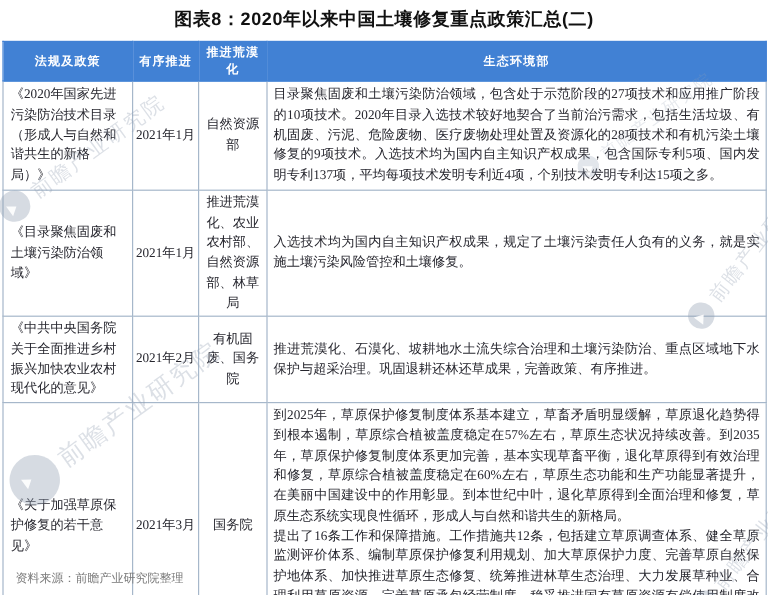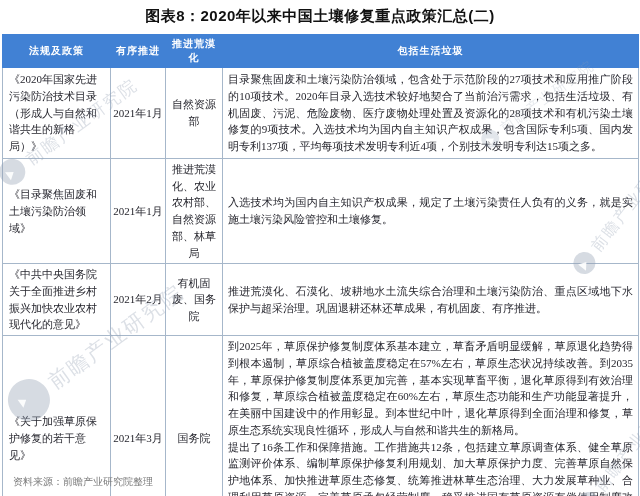--- a/index.html
+++ b/index.html
@@ -108,21 +108,21 @@
       <col style="width:108px">
         <col style="width:55px">
         <col style="width:57px">
         <col style="width:416px">
     </colgroup>
     <thead>
       <tr>
         <th>法规及政策</th>
         <th>有序推进</th>
         <th>推进荒漠化</th>
-        <th>包括生活垃圾</th>
+        <th>生态环境部</th>
       </tr>
     </thead>
     <tbody id="table-body">
         <tr>
           <td class="c-policy">《2020年国家先进污染防治技术目录（形成人与自然和谐共生的新格局）》</td>
           <td class="c-date">2021年1月</td>
           <td class="c-dept">自然资源部</td>
           <td class="c-content">
             <p>目录聚焦固废和土壤污染防治领域，包含处于示范阶段的27项技术和应用推广阶段的10项技术。2020年目录入选技术较好地契合了当前治污需求，包括生活垃圾、有机固废、污泥、危险废物、医疗废物处理处置及资源化的28项技术和有机污染土壤修复的9项技术。入选技术均为国内自主知识产权成果，包含国际专利5项、国内发明专利137项，平均每项技术发明专利近4项，个别技术发明专利达15项之多。</p>
           </td>
@@ -133,21 +133,21 @@
           <td class="c-dept">推进荒漠化、农业农村部、自然资源部、林草局</td>
           <td class="c-content">
             <p>入选技术均为国内自主知识产权成果，规定了土壤污染责任人负有的义务，就是实施土壤污染风险管控和土壤修复。</p>
           </td>
         </tr>
         <tr>
           <td class="c-policy">《中共中央国务院关于全面推进乡村振兴加快农业农村现代化的意见》</td>
           <td class="c-date">2021年2月</td>
           <td class="c-dept">有机固废、国务院</td>
           <td class="c-content">
-            <p>推进荒漠化、石漠化、坡耕地水土流失综合治理和土壤污染防治、重点区域地下水保护与超采治理。巩固退耕还林还草成果，有机固废、有序推进。</p>
+            <p>推进荒漠化、石漠化、坡耕地水土流失综合治理和土壤污染防治、重点区域地下水保护与超采治理。巩固退耕还林还草成果，完善政策、有序推进。</p>
           </td>
         </tr>
         <tr>
           <td class="c-policy">《关于加强草原保护修复的若干意见》</td>
           <td class="c-date">2021年3月</td>
           <td class="c-dept">国务院</td>
           <td class="c-content">
             <p>到2025年，草原保护修复制度体系基本建立，草畜矛盾明显缓解，草原退化趋势得到根本遏制，草原综合植被盖度稳定在57%左右，草原生态状况持续改善。到2035年，草原保护修复制度体系更加完善，基本实现草畜平衡，退化草原得到有效治理和修复，草原综合植被盖度稳定在60%左右，草原生态功能和生产功能显著提升，在美丽中国建设中的作用彰显。到本世纪中叶，退化草原得到全面治理和修复，草原生态系统实现良性循环，形成人与自然和谐共生的新格局。</p>
             <p>提出了16条工作和保障措施。工作措施共12条，包括建立草原调查体系、健全草原监测评价体系、编制草原保护修复利用规划、加大草原保护力度、完善草原自然保护地体系、加快推进草原生态修复、统筹推进林草生态治理、大力发展草种业、合理利用草原资源、完善草原承包经营制度、稳妥推进国有草原资源有偿使用制度改革、推动草原地区绿色发展。保障措施共4条，包括提升科技支撑能力、完善法律法规体系、加大政策支持力度、加强管理队伍建设。</p>
           </td>

